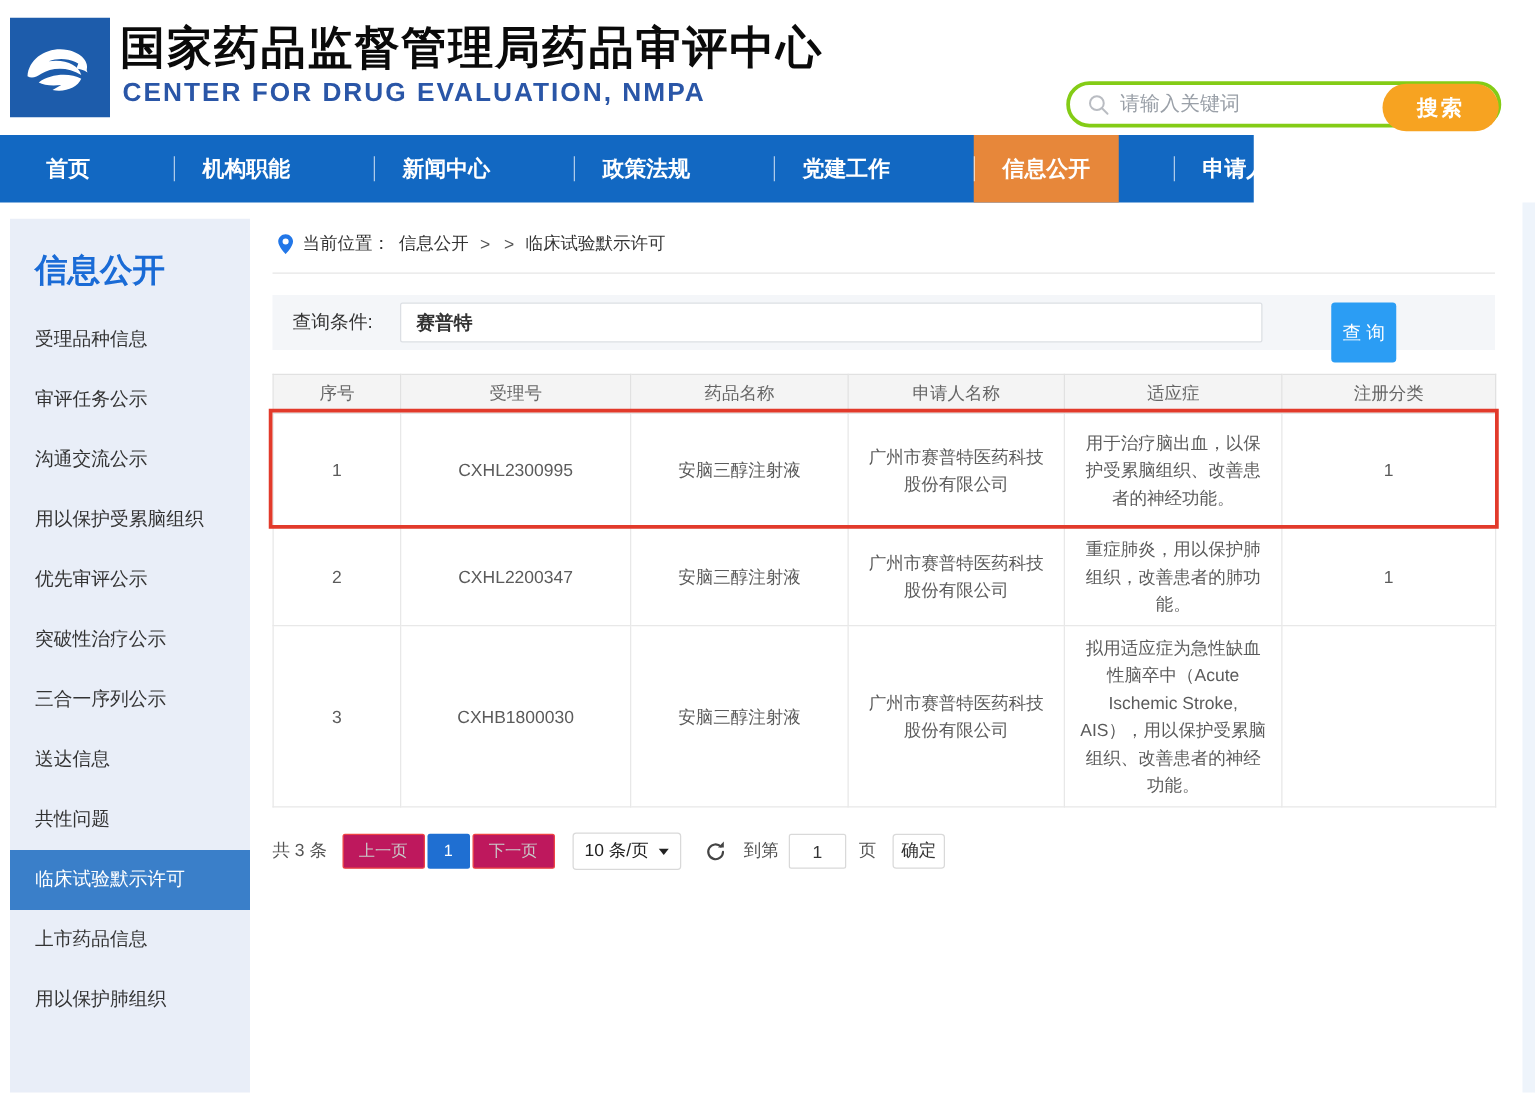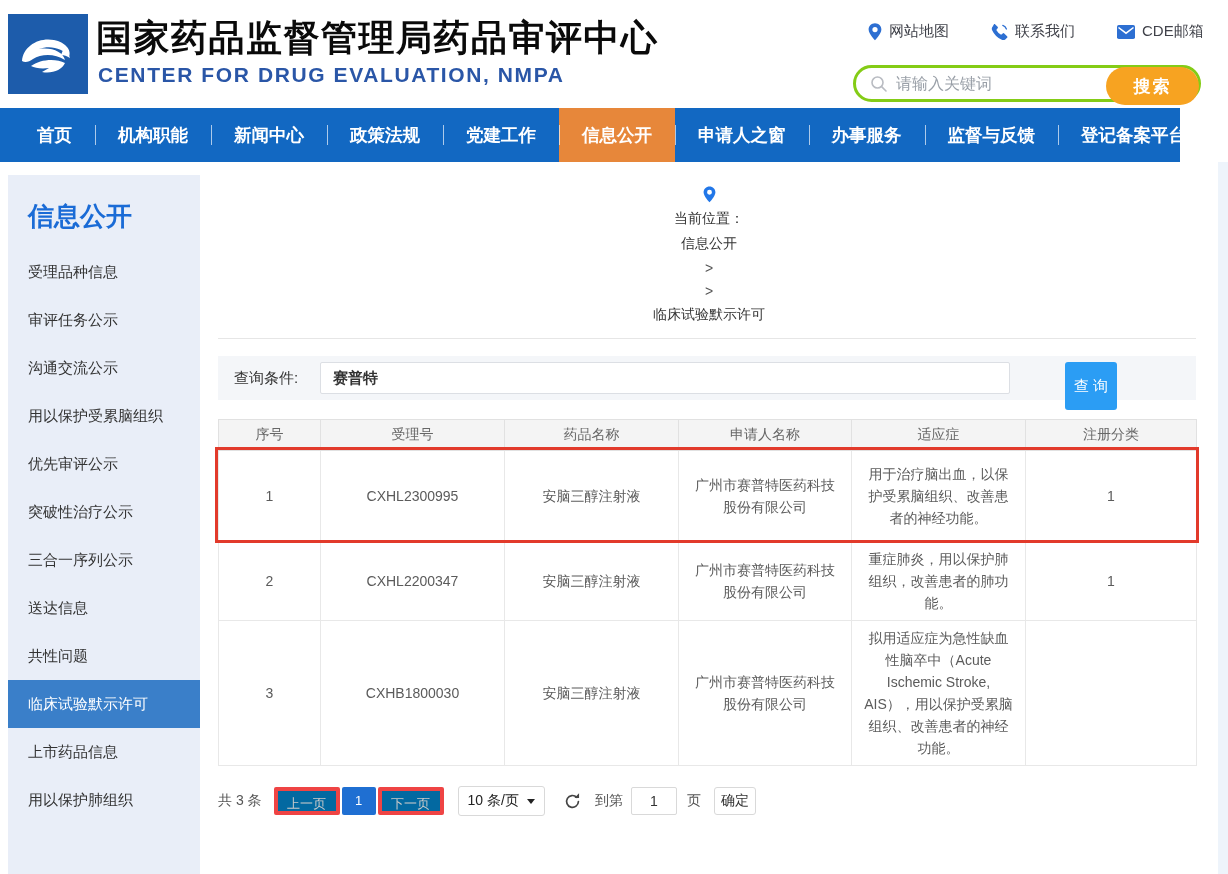--- a/index.html
+++ b/index.html
@@ -21,42 +21,42 @@
     background:#fff; border:3px solid #84cc16; border-radius:19px; display:flex; align-items:center; }
   .search-bar .mag { margin-left:14px; }
   .search-input { border:none; outline:none; background:transparent; flex:1; margin-left:8px;
     font-size:16px; color:#333; font-family:inherit; }
   .search-input::placeholder { color:#9aa0a8; }
   .search-btn { position:absolute; right:-1px; top:-1px; width:93px; height:38px; border:none;
     border-radius:19px; background:#f7a321; color:#fff; font-size:17px; font-weight:700;
     cursor:pointer; font-family:inherit; letter-spacing:2px; }
 
   
-  .nav { position:absolute; left:0; top:108px; width:1180px; height:54px; background:#1268c2;
-    display:flex; align-items:stretch; padding-left:14px; }
+  .nav { position:absolute; left:0; top:108px; width:1003px; height:54px; background:#1268c2;
+    display:flex; align-items:stretch; padding-left:14px;gap:44px; }
   .nav-item { position:relative; padding:0 23px; line-height:54px; color:#fff; font-size:17.5px;
     font-weight:700; cursor:pointer; white-space:nowrap; }
   .nav-item:not(:first-child)::before { content:""; position:absolute; left:0; top:17px;
     width:1px; height:20px; background:rgba(255,255,255,.65); }
   .nav-item.active { background:#e7873a; }
 
   
   .right-strip { position:absolute; right:0; top:162px; width:10px; height:712px; background:#eef4fb; }
 
   
   .sidebar { position:absolute; left:8px; top:175px; width:192px; height:699px; background:#e9eef8; }
   .sidebar-title { padding:24px 0 14px 20px; font-size:26px; font-weight:800; color:#1a6bd6; }
   .side-item { height:48px; line-height:48px; padding-left:20px; font-size:15px; color:#333;
     cursor:pointer; white-space:nowrap; }
   .side-item.active { background:#3a7fc9; color:#fff; }
 
   
   .main { position:absolute; left:218px; top:180px; width:978px; }
   .breadcrumb { display:flex; align-items:center; gap:7px; padding:6px 0 14px 4px;
-    border-bottom:1px solid #e6e6e6; font-size:14px; color:#333;flex-direction:column; }
+    border-bottom:1px solid #e6e6e6; font-size:14px; color:#333; }
   .breadcrumb svg { display:block; }
   .crumb-sep { color:#555; margin:0 2px; }
 
   .query-bar { position:relative; margin-top:17px; height:44px; background:#f4f6f9; }
   .query-label { position:absolute; left:16px; top:0; line-height:44px; font-size:15px; color:#333; }
   .query-input { position:absolute; left:102px; top:6px; width:690px; height:32px;
     border:1px solid #dcdfe4; border-radius:2px; background:#fff; padding:0 12px;
     font-size:15px; font-weight:700; color:#333; outline:none; font-family:inherit; }
   .query-btn { position:absolute; left:847px; top:6px; width:52px; height:48px; border:none;
     border-radius:3px; background:#2b9df4; color:#fff; font-size:15px; cursor:pointer;
@@ -67,21 +67,21 @@
   th { height:31px; background:#f4f4f4; border:1px solid #e1e1e1; font-size:14px;
     font-weight:400; color:#666; }
   td { border:1px solid #e8e8e8; font-size:14px; color:#5b5b5b; text-align:center;
     vertical-align:middle; line-height:22px; padding:6px 11px; }
   tr.r1 { height:91px; } tr.r2 { height:72px; } tr.r3 { height:142px; }
   .row-highlight { position:absolute; left:-3px; top:28px; width:984px; height:96px;
     border:3px solid #e23a2b; pointer-events:none; }
 
   .pagination { display:flex; align-items:center; margin-top:20px; font-size:14px; color:#555; }
   .pg-total { margin-right:12px; white-space:nowrap; }
-  .pg-btn { width:66px; height:28px; border:4px solid #ef4444; background:#0369a1; color:#c9c9c9;
+  .pg-btn { width:66px; height:28px; border:1px solid #ef4444; background:#be185d; color:#c9c9c9;
     border-radius:2px; font-size:13px; text-align:center; line-height:26px; cursor:pointer;
     white-space:nowrap; }
   .pg-num { width:34px; height:28px; background:#1f6fd2; color:#fff; border-radius:2px;
     text-align:center; line-height:28px; font-size:13px; margin:0 2px; cursor:pointer; }
   .pg-size { display:flex; align-items:center; gap:8px; margin-left:14px; height:30px;
     border:1px solid #d9d9d9; border-radius:3px; padding:0 9px; color:#222; cursor:pointer;
     white-space:nowrap; }
   .chev { width:0; height:0; border-left:4.5px solid transparent; border-right:4.5px solid transparent;
     border-top:5.5px solid #222; }
   .pg-refresh { margin-left:18px; cursor:pointer; display:flex; align-items:center; }
@@ -100,42 +100,20 @@
     <svg viewBox="0 0 80 80" width="80" height="80">
       <rect width="80" height="80" fill="#1d5cab"></rect>
       <path d="M14 47c1-15 17-24 32-21 11 2 18 10 15 17-6-9-19-12-30-8 13-2 24 3 26 11-11-7-24-6-32-1-4 3-8 4-11 2z" fill="#fff"></path>
       <path d="M23 52c9-7 25-8 34-3-3 7-13 11-23 9l7-4c-8 1-14 0-18-2z" fill="#fff"></path>
       <path d="M55 36c3 1 6 4 7 8-3-2-6-3-9-3z" fill="#fff"></path>
     </svg>
   </div>
   <div class="title-cn">国家药品监督管理局药品审评中心</div>
   <div class="title-en">CENTER FOR DRUG EVALUATION, NMPA</div>
 
-  <div class="quick-links">
-    <div class="quick-link">
-      <svg width="14" height="18" viewBox="0 0 16 20">
-        <path d="M8 0C3.9 0 .7 3.2.7 7.2c0 5 7.3 12.3 7.3 12.3s7.3-7.3 7.3-12.3C15.3 3.2 12.1 0 8 0zm0 10.2a3 3 0 110-6 3 3 0 010 6z" fill="#2d6fd2"></path>
-      </svg>
-      <span>网站地图</span>
-    </div>
-    <div class="quick-link">
-      <svg width="17" height="17" viewBox="0 0 18 18">
-        <path d="M4 1l3 3a1.2 1.2 0 010 1.6L5.6 7.3a12.5 12.5 0 005.1 5.1l1.7-1.4a1.2 1.2 0 011.6 0l3 3a1.2 1.2 0 010 1.7l-1.6 1.5c-1.1 1-2.7 1.3-4 .6A21 21 0 011.2 7.6c-.7-1.4-.4-3 .6-4L3.3 1A1.2 1.2 0 014 1z" fill="#2d6fd2"></path>
-        <path d="M12.5 2.5c1.8.6 3.2 2 3.8 3.8" stroke="#2d6fd2" stroke-width="1.4" fill="none" stroke-linecap="round"></path>
-      </svg>
-      <span>联系我们</span>
-    </div>
-    <div class="quick-link">
-      <svg width="18" height="14" viewBox="0 0 18 14">
-        <rect width="18" height="14" rx="1.8" fill="#2d6fd2"></rect>
-        <path d="M1.5 2.5L9 8.2l7.5-5.7" stroke="#fff" stroke-width="1.5" fill="none"></path>
-      </svg>
-      <span>CDE邮箱</span>
-    </div>
-  </div>
 
   <div class="search-bar">
     <svg class="mag" width="18" height="18" viewBox="0 0 18 18">
       <circle cx="7.5" cy="7.5" r="5.5" stroke="#b9bcc2" stroke-width="1.6" fill="none"></circle>
       <line x1="11.6" y1="11.6" x2="16" y2="16" stroke="#b9bcc2" stroke-width="1.6" stroke-linecap="round"></line>
     </svg>
     <input class="search-input" type="text" placeholder="请输入关键词" style="">
     <button class="search-btn">搜索</button>
   </div>
 </div>

